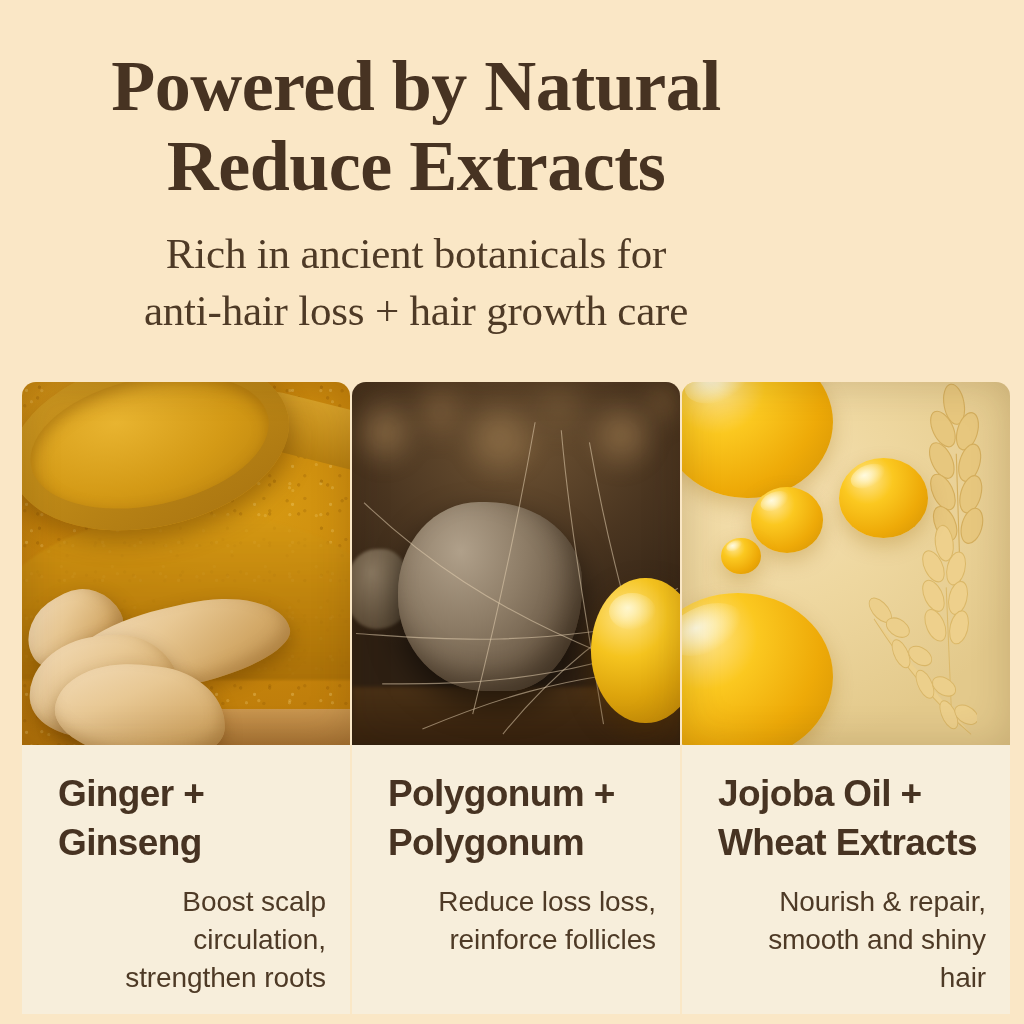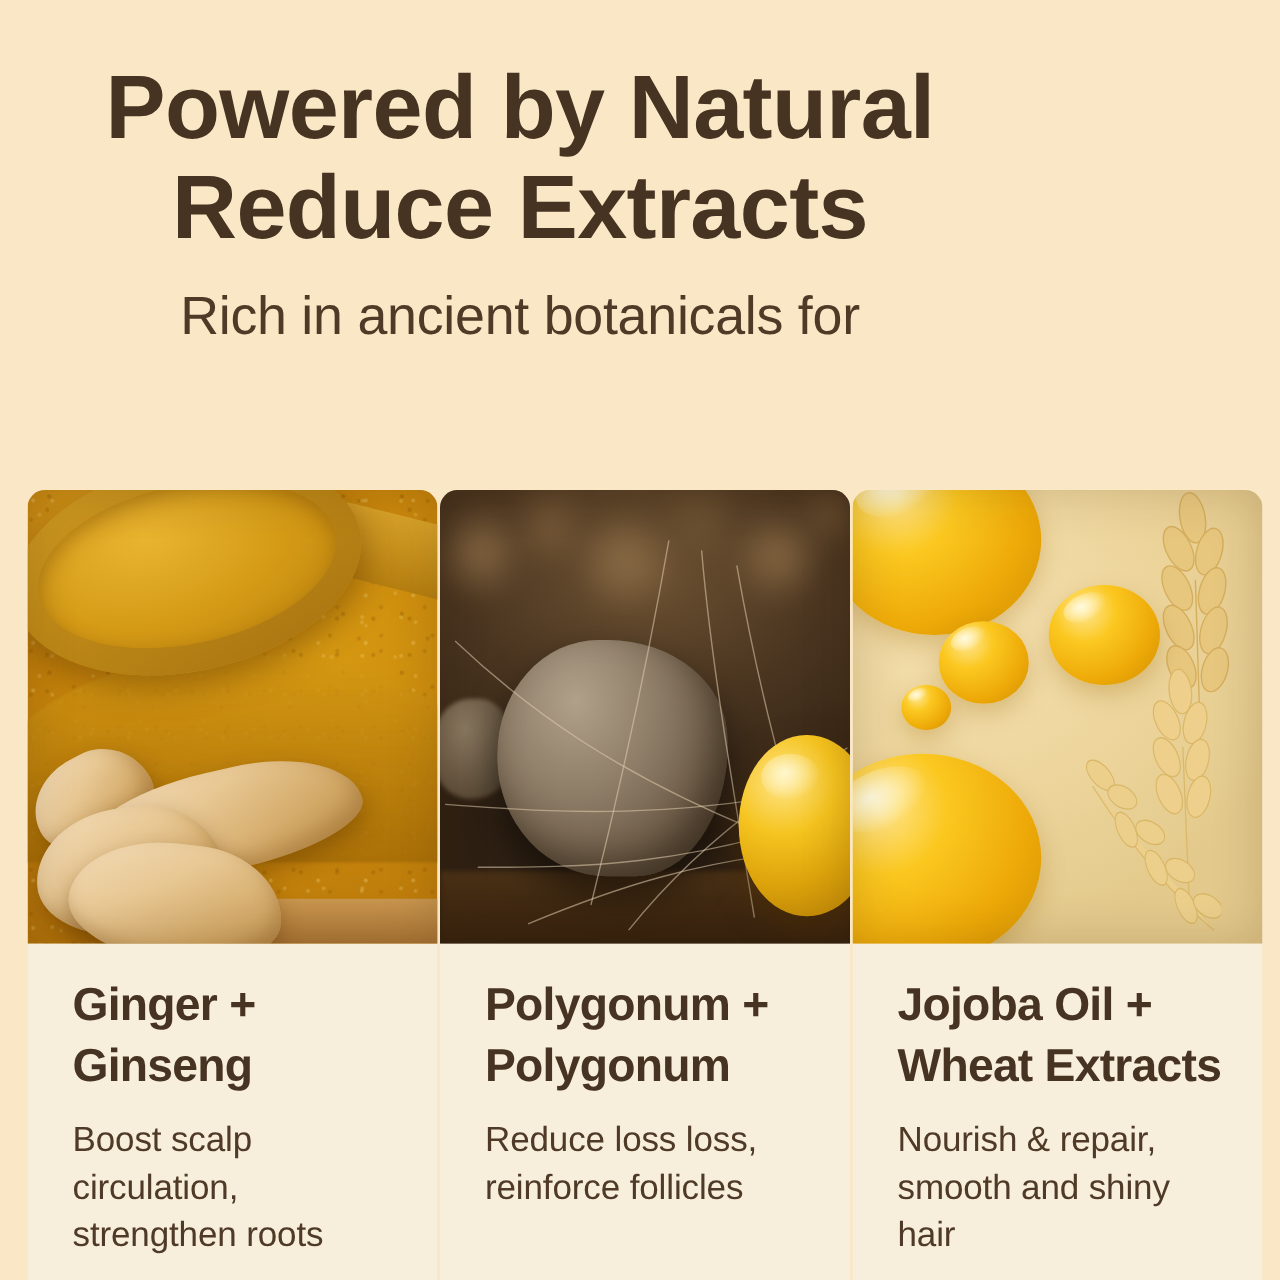--- a/index.html
+++ b/index.html
@@ -23,20 +23,21 @@
     overflow: hidden;
   }
 
   
   .header {
     position: absolute;
     left: 0;
     top: 0;
     width: 832px;
     text-align: center;
+    font-family: Liberation Serif, serif;
   }
   .headline {
     margin: 0;
     padding-top: 46px;
     font-size: 72px;
     line-height: 80px;
     font-weight: 700;
     letter-spacing: -0.5px;
     color: #473322;
   }
@@ -50,21 +51,21 @@
     font-weight: 400;
     letter-spacing: -0.2px;
     color: #4e3a26;
   }
   .subtitle .l1, .subtitle .l2 { display: block; }
 
   
   .cards {
     position: absolute;
     left: 22px;
-    top: 392px;
+    top: 382px;
     width: 988px;
     height: 632px;
     display: flex;
     gap: 2px;
   }
   .card {
     position: relative;
     flex: 1 1 0;
     display: flex;
     flex-direction: column;
@@ -94,20 +95,21 @@
     color: #473322;
   }
   .card-desc {
     margin: 0;
     padding-top: 16px;
     font-size: 28px;
     line-height: 38px;
     font-weight: 400;
     letter-spacing: -0.1px;
     color: #4e3a26;
+    text-align: right;
   }
 
   
   .photo-ginger {
     background:
       radial-gradient(ellipse 70% 50% at 30% 12%, rgba(255,205,60,.55), rgba(0,0,0,0) 62%),
       radial-gradient(ellipse 120% 80% at 70% 35%, #d79a12 0%, #c8860c 45%, #b4740a 100%),
       linear-gradient(180deg, #d59a14 0%, #c4860d 55%, #a96f08 100%);
   }
   .pg-grain {
@@ -289,20 +291,21 @@
 
 <div id="poster">
 
   <div class="header">
     <h1 class="headline">
       <span class="l1">Powered by Natural</span>
       <span class="l2">Reduce Extracts</span>
     </h1>
     <p class="subtitle">
       <span class="l1">Rich in ancient botanicals for</span>
+      <span class="l2">anti-hair loss + hair growth care</span>
     </p>
   </div>
 
   <div class="cards">
 
     <div class="card">
       <div class="card-photo photo-ginger">
         <div class="pg-grain"></div>
         <div class="pg-mound"></div>
         <div class="pg-spoon-handle"></div>

